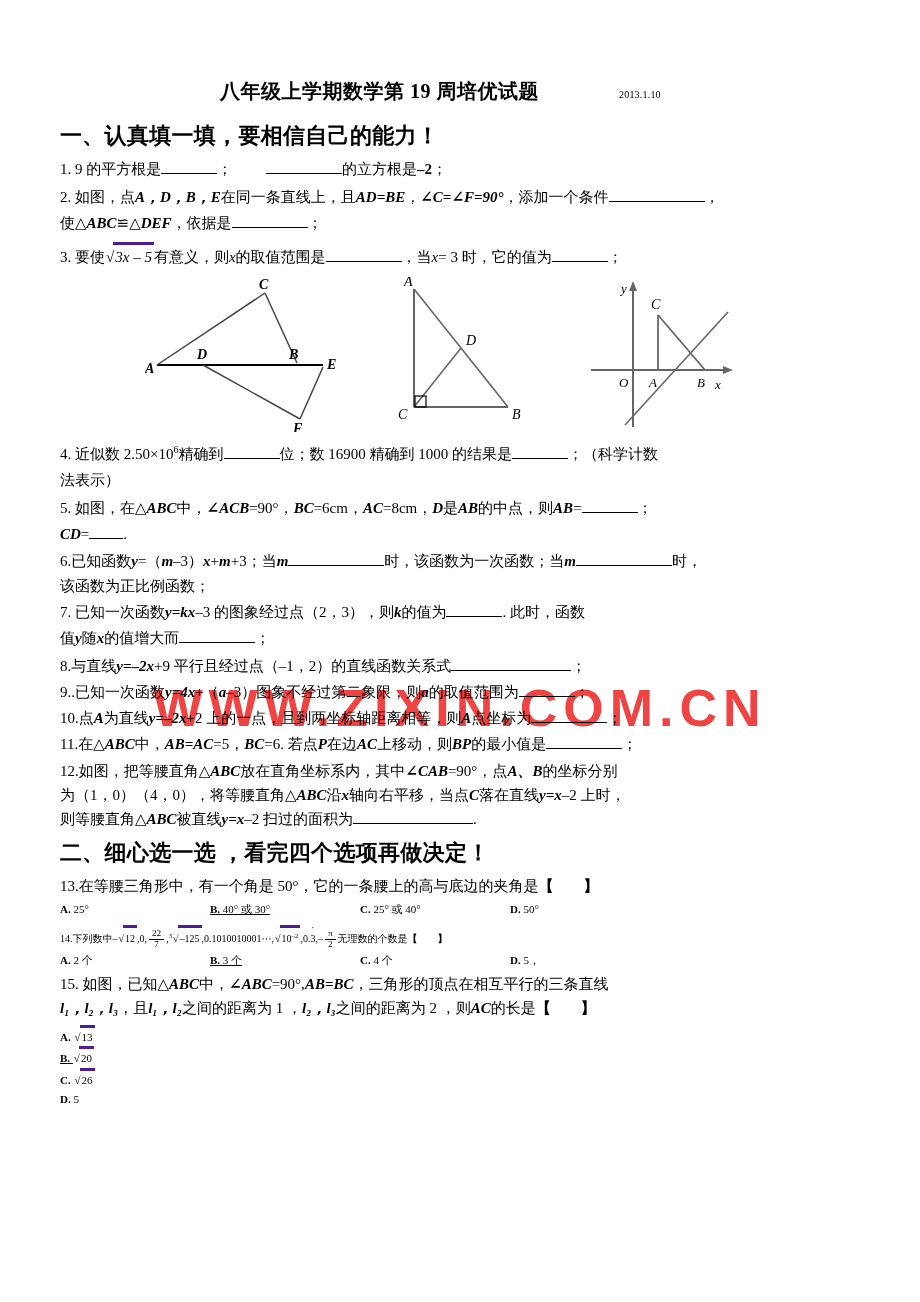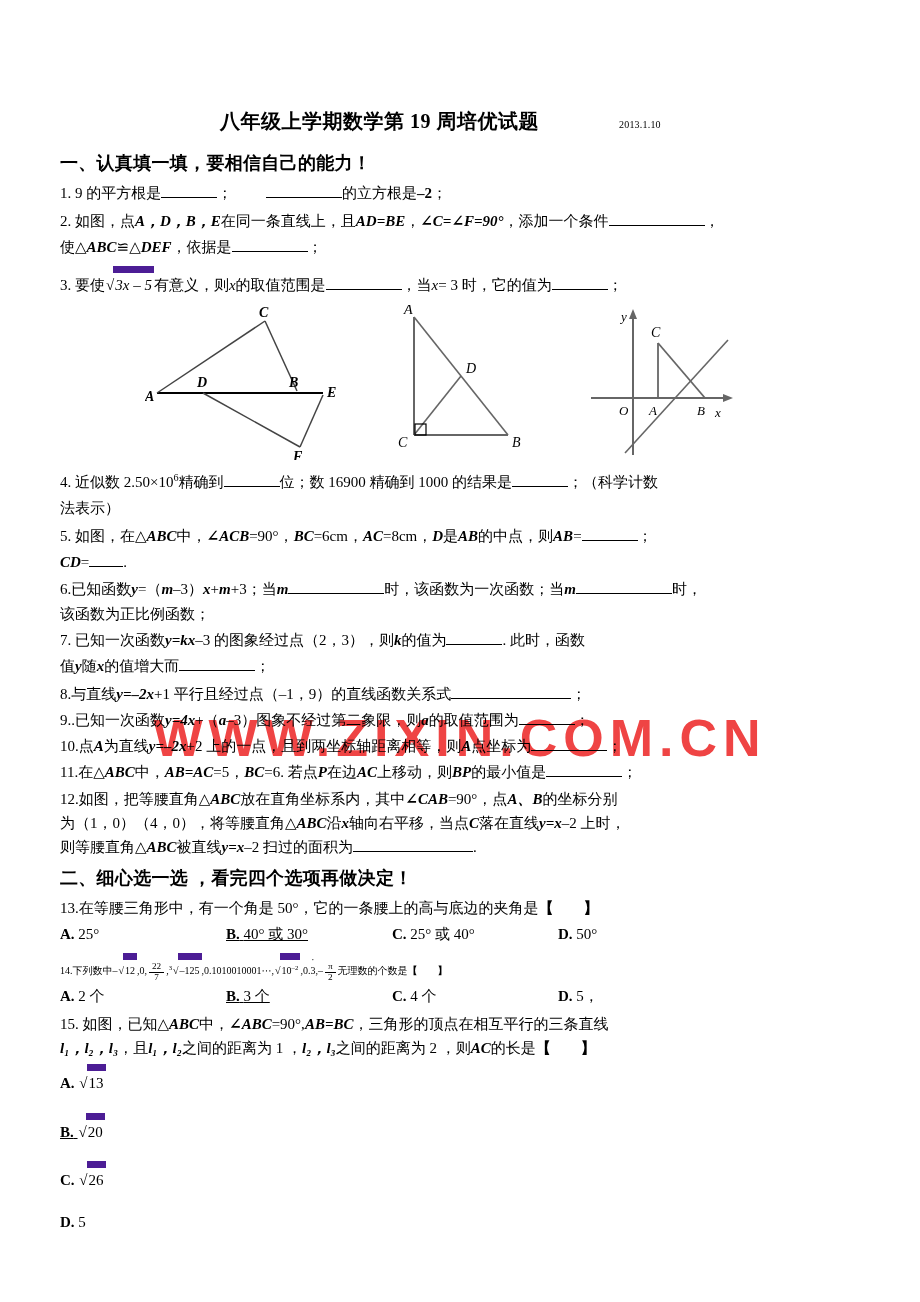--- a/index.html
+++ b/index.html
@@ -39,37 +39,37 @@
     white-space: nowrap;
   }
   .content {
     position: relative;
     z-index: 2;
     padding: 0 62px 0 60px;
   }
   .header-row {
     display: flex;
     align-items: baseline;
-    margin-top: 108px;
+    margin-top: 78px;
     padding-left: 160px;
   }
   .doc-title {
     font-size: 20px;
     font-weight: bold;
     letter-spacing: 0.5px;
     white-space: nowrap;
   }
   .doc-date {
     margin-left: 80px;
     font-size: 10px;
     letter-spacing: 0.2px;
     white-space: nowrap;
   }
   .section-title {
-    font-size: 18px;
+    font-size: 22px;
     font-weight: bold;
     margin-top: 16px;
     margin-bottom: 6px;
     letter-spacing: 0.3px;
   }
   .q {
     font-size: 15px;
     line-height: 1.72;
     margin: 2px 0;
     text-align: justify;
@@ -90,21 +90,21 @@
   .iti { font-style: italic; }
   .bold { font-weight: bold; }
   sup { font-size: 0.68em; vertical-align: super; }
   .sqrt {
     display: inline-block;
     position: relative;
     padding-left: 1px;
     white-space: nowrap;
   }
   .sqrt > .radicand {
-    border-top: 7px solid #4c1d95;
+    border-top: 3px solid #4c1d95;
     padding: 0 2px 0 2px;
     display: inline-block;
     margin-left: -1px;
   }
   .frac {
     display: inline-block;
     vertical-align: middle;
     text-align: center;
     font-size: 0.92em;
     line-height: 1.05;
@@ -118,25 +118,24 @@
     margin: 6px 0 4px 0;
   }
   .fig {
     position: absolute;
     top: 0;
   }
   .fig1 { left: 85px; }
   .fig2 { left: 330px; }
   .fig3 { left: 525px; }
   .choices {
-    font-size: 15px;
+    font-size: 11px;
     line-height: 1.7;
     margin: 2px 0;
     display: flex;
-    gap: 16px;
   }
   .choices .ch {
     display: inline-block;
     white-space: nowrap;
   }
   .ch-a { width: 150px; }
   .ch-b { width: 150px; text-decoration: underline; }
   .ch-c { width: 150px; }
   .q14 { font-size: 10px; line-height: 2.1; margin-top: 6px; }
   .overdot {
@@ -254,21 +253,21 @@
       <span>该函数为正比例函数；</span>
     </div>
 
     <div class="q">
       <span>7.</span>
       <span>已知一次函数</span><span class="it">y=kx</span><span>–3 的图象经过点（2，3），则</span><span class="it">k</span><span>的值为</span><span class="blank b-md"></span><span>. 此时，函数</span><br>
       <span>值</span><span class="it">y</span><span>随</span><span class="it">x</span><span>的值增大而</span><span class="blank b-lg"></span><span>；</span>
     </div>
 
     <div class="q q-tight">
-      <span>8.</span><span>与直线</span><span class="it">y=–2x</span><span>+1 平行且经过点（–1，9）的直线函数关系式</span><span class="blank b-xxl"></span><span>；</span>
+      <span>8.</span><span>与直线</span><span class="it">y=–2x</span><span>+9 平行且经过点（–1，2）的直线函数关系式</span><span class="blank b-xxl"></span><span>；</span>
     </div>
 
     <div class="q q-tight">
       <span>9..</span><span>已知一次函数</span><span class="it">y=4x</span><span>+（</span><span class="it">a</span><span>–3）图象不经过第二象限，则</span><span class="it">a</span><span>的取值范围为</span><span class="blank b-md"></span><span>；</span>
     </div>
 
     <div class="q q-tight">
       <span>10.</span><span>点</span><span class="it">A</span><span>为直线</span><span class="it">y=–2x</span><span>+2 上的一点，且到两坐标轴距离相等，则</span><span class="it">A</span><span>点坐标为</span><span class="blank b-lg"></span><span>；</span>
     </div>
 

